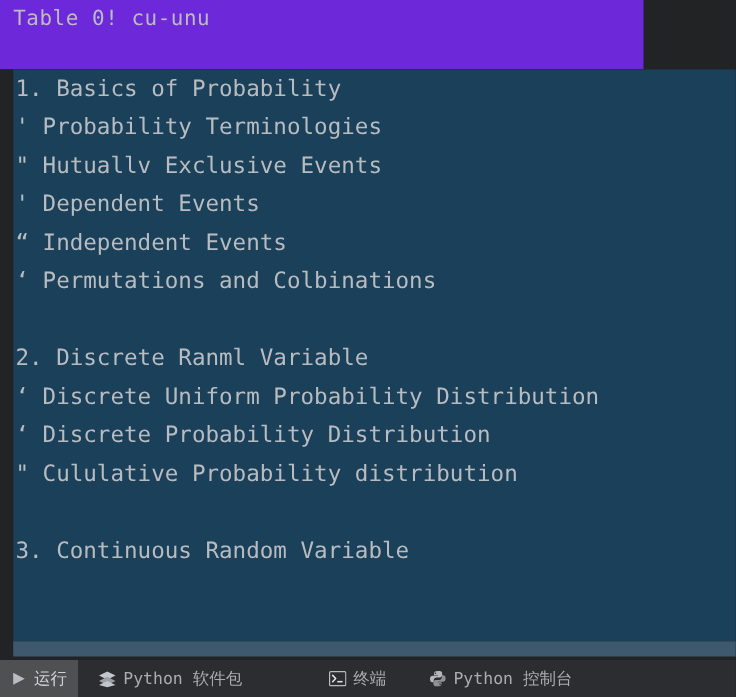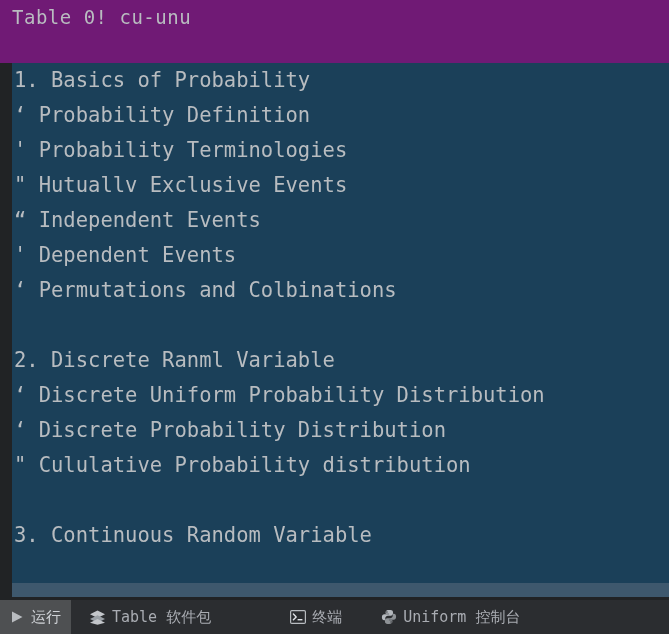--- a/index.html
+++ b/index.html
@@ -13,23 +13,23 @@
     height: 634px;
     overflow: hidden;
     font-family: "DejaVu Sans Mono", "Liberation Mono", monospace;
     position: relative;
   }
 
   
   #header-bar {
     position: absolute;
     left: 0; top: 0;
-    width: 669px;
+    width: 585px;
     height: 63px;
-    background: #701a75;
+    background: #6d28d9;
     text-align: right;
   }
   #header-title {
     position: absolute;
     left: 12px;
     top: 2px;
     font-size: 19px;
     letter-spacing: 0.5px;
     color: #b9bcc0;
     white-space: pre;
@@ -133,25 +133,24 @@
 <body>
 
 <div id="header-bar">
   <div id="header-title">Table 0! cu-unu</div>
 </div>
 
 <div id="content-pane">
   <div id="selection-block"></div>
   <div id="output-lines">
       <div class="out-line">1. Basics of Probability</div>
-      <div class="out-line">‘ Probability Definition</div>
       <div class="out-line">' Probability Terminologies</div>
       <div class="out-line">" Hutuallv Exclusive Events</div>
+      <div class="out-line">' Dependent Events</div>
       <div class="out-line">“ Independent Events</div>
-      <div class="out-line">' Dependent Events</div>
       <div class="out-line">‘ Permutations and Colbinations</div>
       <div class="out-line blank"> </div>
       <div class="out-line">2. Discrete Ranml Variable</div>
       <div class="out-line">‘ Discrete Uniform Probability Distribution</div>
       <div class="out-line">‘ Discrete Probability Distribution</div>
       <div class="out-line">" Cululative Probability distribution</div>
       <div class="out-line blank"> </div>
       <div class="out-line">3. Continuous Random Variable</div>
     </div>
   <div id="output-hscrollbar"></div>
@@ -168,21 +167,21 @@
     </div>
     <span class="spacer-sm"></span>
     <div class="tool-btn">
       <span class="tool-icon">
         <svg width="17" height="17" viewBox="0 0 17 17">
           <polygon points="8.5,1.5 16,5.2 8.5,8.9 1,5.2" fill="#c3c6ca"></polygon>
           <polygon points="8.5,6.3 16,10 8.5,13.7 1,10" fill="#9aa0a6"></polygon>
           <polygon points="8.5,10.0 16,13.7 8.5,15.8 1,13.7" fill="#c3c6ca"></polygon>
         </svg>
       </span>
-      <span class="tb-label">Table 软件包</span>
+      <span class="tb-label">Python 软件包</span>
     </div>
     <span class="spacer-md"></span>
     <span class="spacer-md"></span>
     <span class="spacer-md"></span>
     <div class="tool-btn">
       <span class="tool-icon">
         <svg width="16" height="14" viewBox="0 0 16 14">
           <rect x="0.6" y="0.6" width="14.8" height="12.8" rx="1.2" fill="none" stroke="#b8bcc0" stroke-width="1.2"></rect>
           <polyline points="3.4,4 6.2,6.9 3.4,9.8" fill="none" stroke="#dfe2e6" stroke-width="1.4" stroke-linecap="round" stroke-linejoin="round"></polyline>
           <rect x="7.6" y="9" width="4.8" height="1.4" fill="#dfe2e6"></rect>
@@ -193,15 +192,15 @@
     <span class="spacer-md"></span>
     <div class="tool-btn">
       <span class="tool-icon">
         <svg width="16" height="16" viewBox="0 0 16 16">
           <path d="M7.9 1.1c-1.9 0-3.3.6-3.3 2.1v1.6h3.5v0.5H3.3c-1.3 0-2.4 0.9-2.4 2.9s0.9 3 2.2 3h1.2V9.3c0-1.4 1.2-2.5 2.6-2.5h2.9c1.2 0 2.2-1 2.2-2.2V3.2c0-1.3-1.1-2.1-2.4-2.1H7.9z" fill="#b4b8bd"></path>
           <circle cx="5.9" cy="3.0" r="0.72" fill="#2b2d30"></circle>
           <path d="M8.1 14.9c1.9 0 3.3-.6 3.3-2.1v-1.6H7.9v-0.5h4.8c1.3 0 2.4-.9 2.4-2.9s-.9-3-2.2-3h-1.2v1.9c0 1.4-1.2 2.5-2.6 2.5H6.2c-1.2 0-2.2 1-2.2 2.2v1.4c0 1.3 1.1 2.1 2.4 2.1h1.7z" fill="#8e9296"></path>
           <circle cx="10.1" cy="13.0" r="0.72" fill="#2b2d30"></circle>
         </svg>
       </span>
-      <span class="tb-label">Uniform 控制台</span>
+      <span class="tb-label">Python 控制台</span>
     </div>
   </div>
 
 </body></html>

